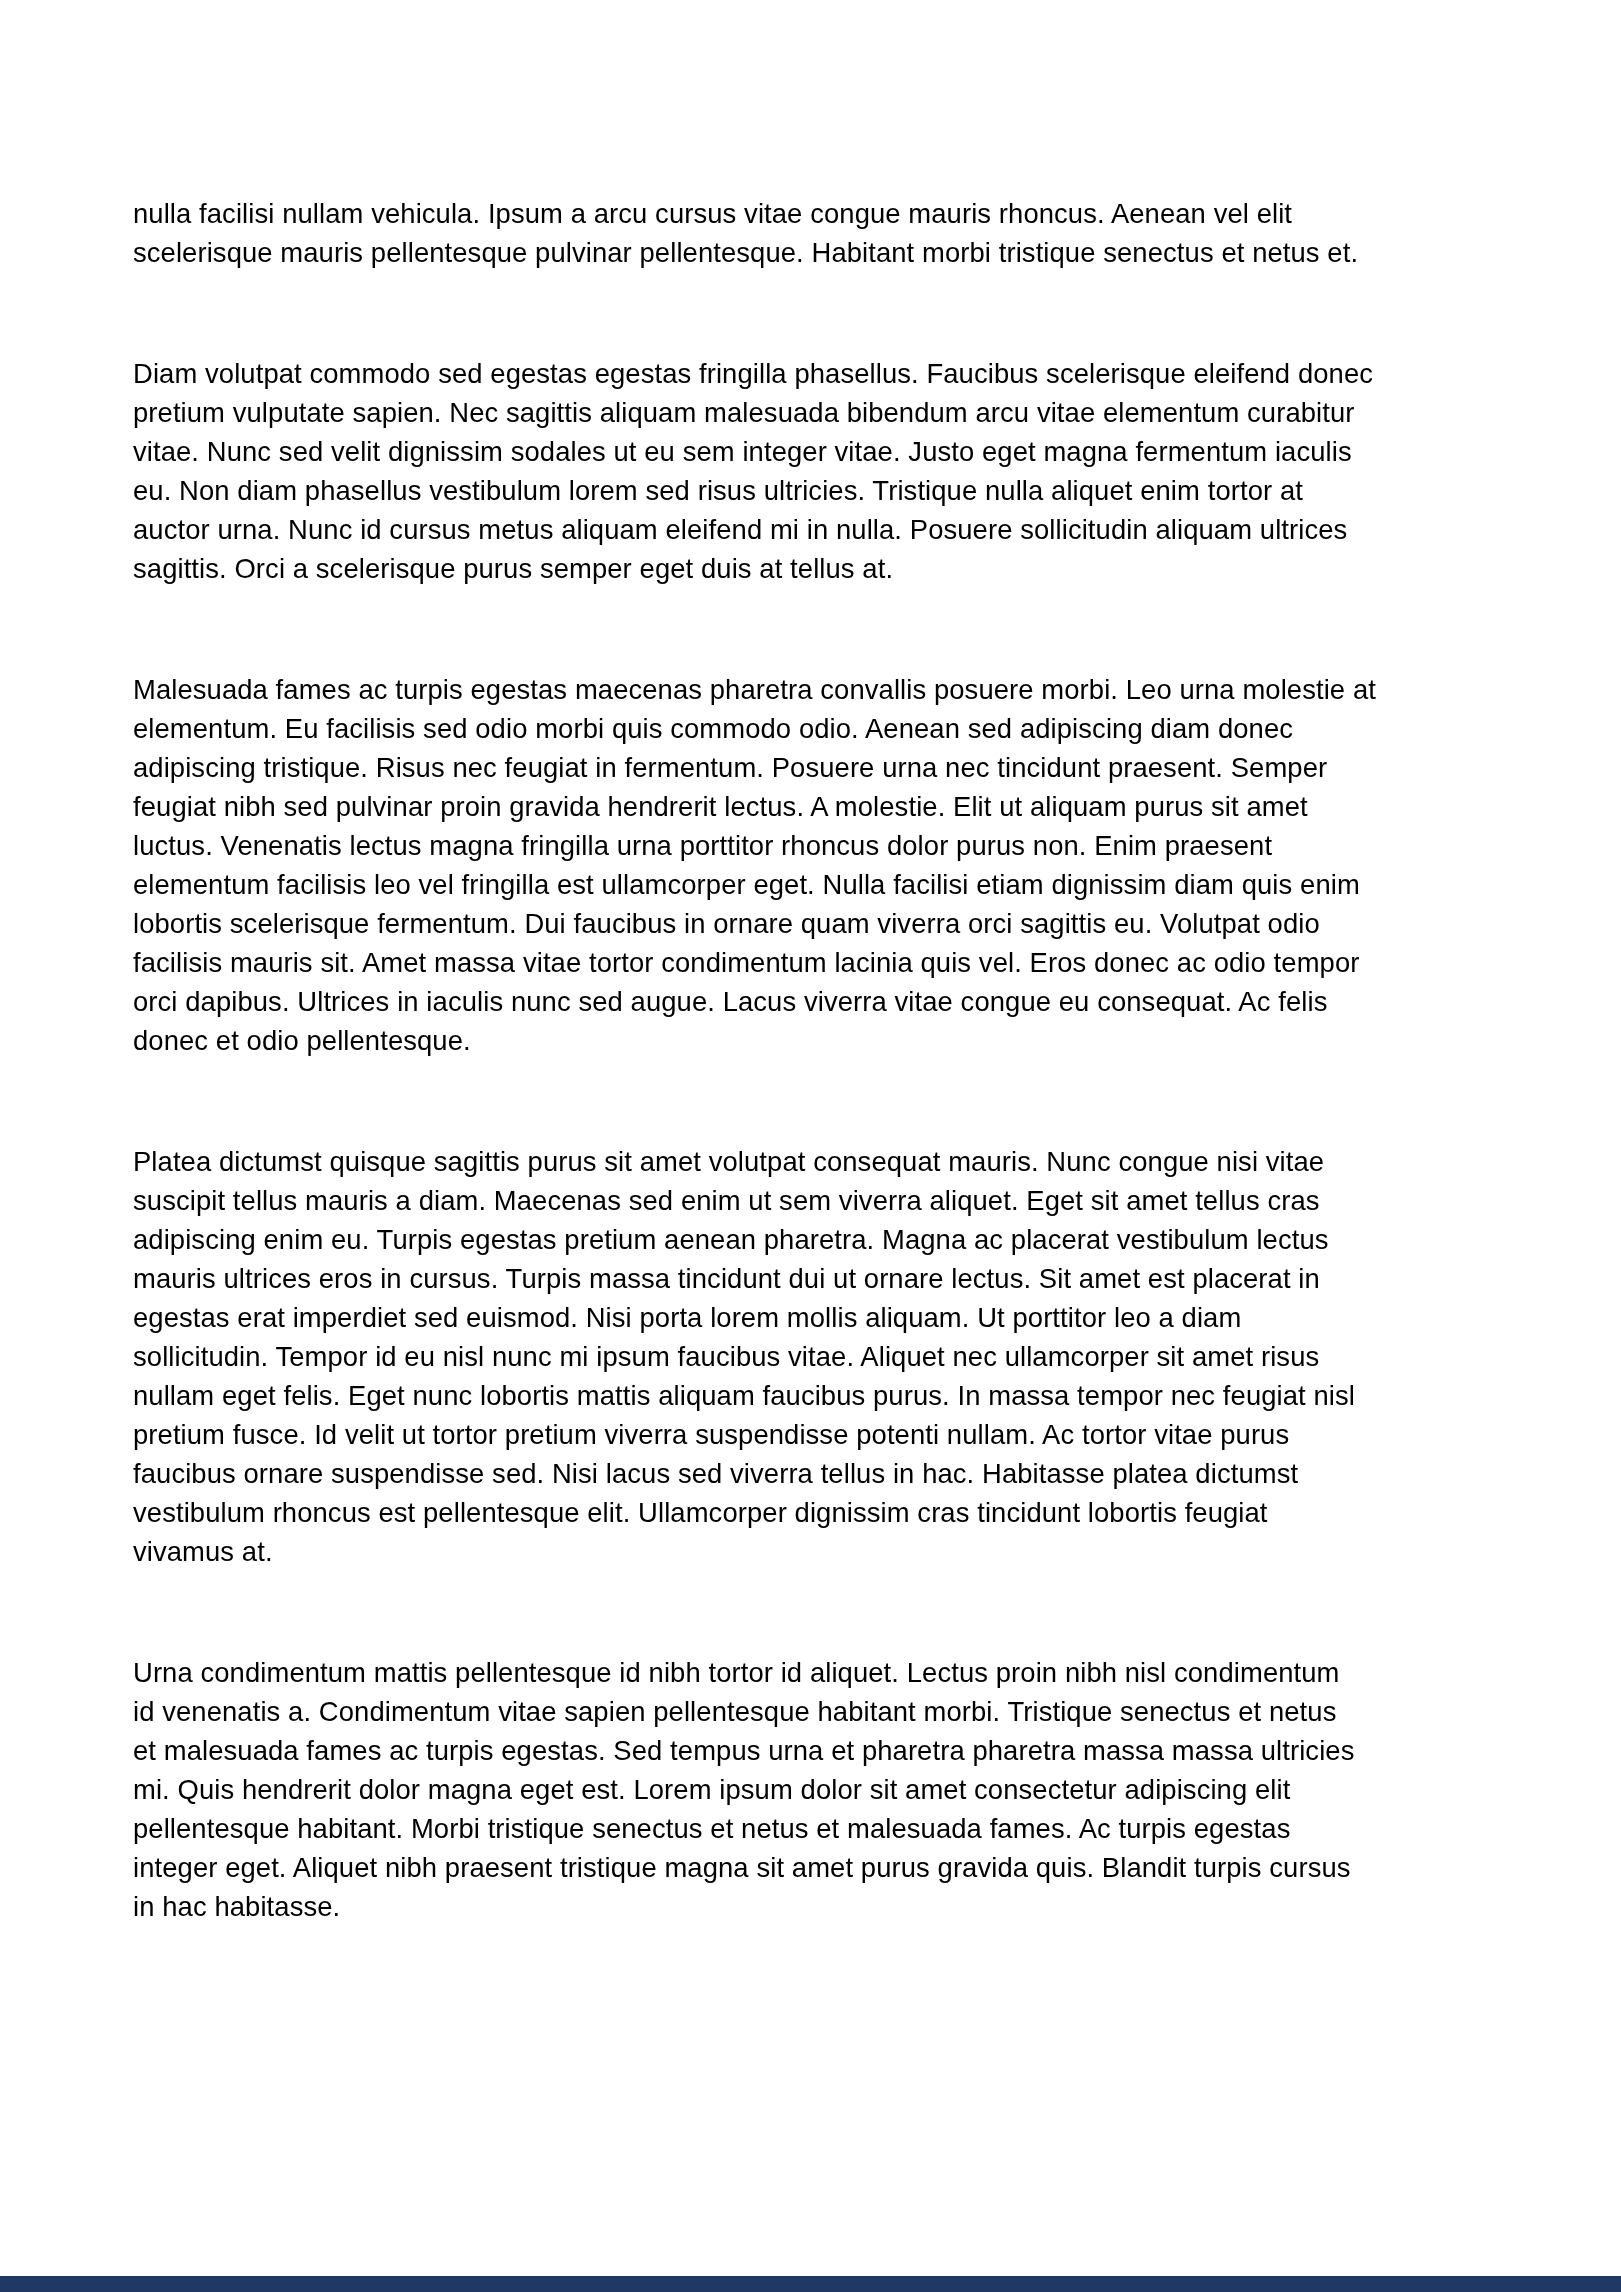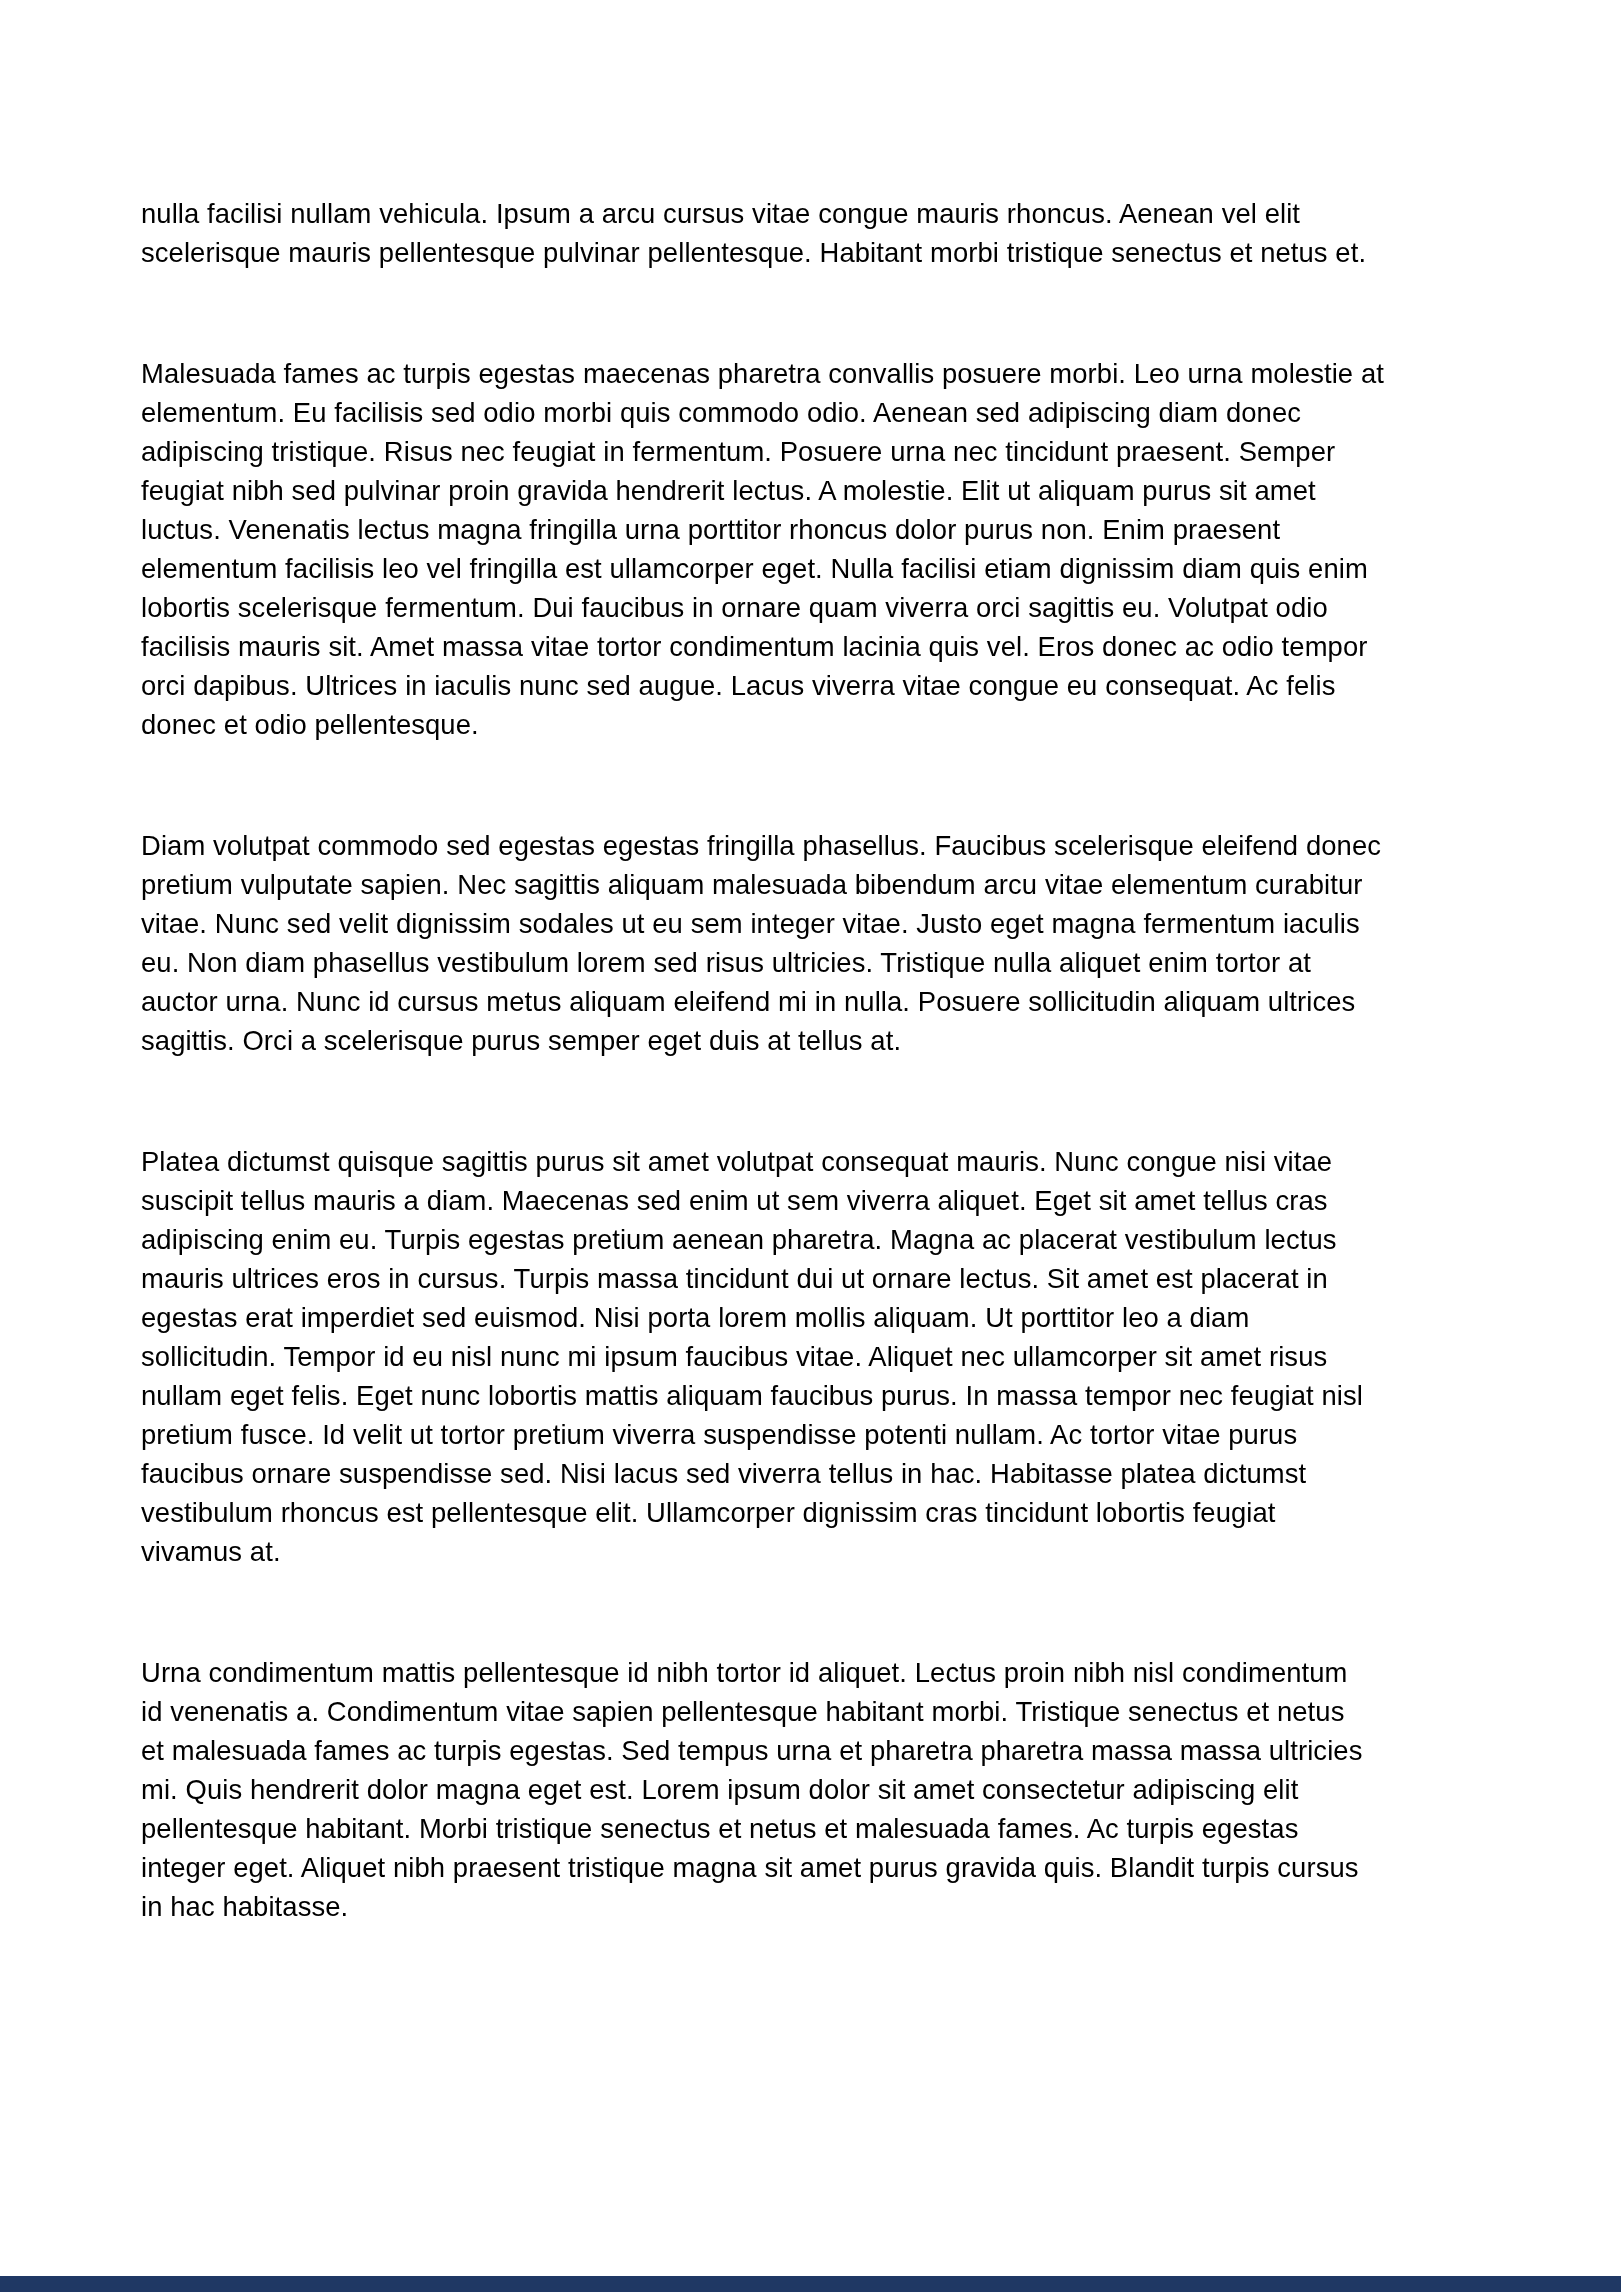--- a/index.html
+++ b/index.html
@@ -13,57 +13,57 @@
     height: 2293px;
     overflow: hidden;
     font-family: "Liberation Sans", sans-serif;
   }
   .page-content {
     padding: 194px 127px 0 133px;
     box-sizing: border-box;
     width: 100%;
   }
   p.para {
-    margin: 0 0 82px 8px;
+    margin: 0 0 82px 0;
     font-size: 27.4px;
     line-height: 39px;
     color: #000000;
     letter-spacing: 0.1px;
     white-space: pre-line; 
   }
   .bottom-bar {
     position: absolute;
     left: 0;
     bottom: 0;
     width: 100%;
     height: 16.7px;
   }
 </style>
 </head>
 <body style="background: rgb(255, 255, 255);">
 
 <div class="page-content">
   <p class="para">nulla facilisi nullam vehicula. Ipsum a arcu cursus vitae congue mauris rhoncus. Aenean vel elit
 scelerisque mauris pellentesque pulvinar pellentesque. Habitant morbi tristique senectus et netus et.</p>
+  <p class="para">Diam volutpat commodo sed egestas egestas fringilla phasellus. Faucibus scelerisque eleifend donec
+pretium vulputate sapien. Nec sagittis aliquam malesuada bibendum arcu vitae elementum curabitur
+vitae. Nunc sed velit dignissim sodales ut eu sem integer vitae. Justo eget magna fermentum iaculis
+eu. Non diam phasellus vestibulum lorem sed risus ultricies. Tristique nulla aliquet enim tortor at
+auctor urna. Nunc id cursus metus aliquam eleifend mi in nulla. Posuere sollicitudin aliquam ultrices
+sagittis. Orci a scelerisque purus semper eget duis at tellus at.</p>
   <p class="para">Malesuada fames ac turpis egestas maecenas pharetra convallis posuere morbi. Leo urna molestie at
 elementum. Eu facilisis sed odio morbi quis commodo odio. Aenean sed adipiscing diam donec
 adipiscing tristique. Risus nec feugiat in fermentum. Posuere urna nec tincidunt praesent. Semper
 feugiat nibh sed pulvinar proin gravida hendrerit lectus. A molestie. Elit ut aliquam purus sit amet
 luctus. Venenatis lectus magna fringilla urna porttitor rhoncus dolor purus non. Enim praesent
 elementum facilisis leo vel fringilla est ullamcorper eget. Nulla facilisi etiam dignissim diam quis enim
 lobortis scelerisque fermentum. Dui faucibus in ornare quam viverra orci sagittis eu. Volutpat odio
 facilisis mauris sit. Amet massa vitae tortor condimentum lacinia quis vel. Eros donec ac odio tempor
 orci dapibus. Ultrices in iaculis nunc sed augue. Lacus viverra vitae congue eu consequat. Ac felis
 donec et odio pellentesque.</p>
-  <p class="para">Diam volutpat commodo sed egestas egestas fringilla phasellus. Faucibus scelerisque eleifend donec
-pretium vulputate sapien. Nec sagittis aliquam malesuada bibendum arcu vitae elementum curabitur
-vitae. Nunc sed velit dignissim sodales ut eu sem integer vitae. Justo eget magna fermentum iaculis
-eu. Non diam phasellus vestibulum lorem sed risus ultricies. Tristique nulla aliquet enim tortor at
-auctor urna. Nunc id cursus metus aliquam eleifend mi in nulla. Posuere sollicitudin aliquam ultrices
-sagittis. Orci a scelerisque purus semper eget duis at tellus at.</p>
   <p class="para">Platea dictumst quisque sagittis purus sit amet volutpat consequat mauris. Nunc congue nisi vitae
 suscipit tellus mauris a diam. Maecenas sed enim ut sem viverra aliquet. Eget sit amet tellus cras
 adipiscing enim eu. Turpis egestas pretium aenean pharetra. Magna ac placerat vestibulum lectus
 mauris ultrices eros in cursus. Turpis massa tincidunt dui ut ornare lectus. Sit amet est placerat in
 egestas erat imperdiet sed euismod. Nisi porta lorem mollis aliquam. Ut porttitor leo a diam
 sollicitudin. Tempor id eu nisl nunc mi ipsum faucibus vitae. Aliquet nec ullamcorper sit amet risus
 nullam eget felis. Eget nunc lobortis mattis aliquam faucibus purus. In massa tempor nec feugiat nisl
 pretium fusce. Id velit ut tortor pretium viverra suspendisse potenti nullam. Ac tortor vitae purus
 faucibus ornare suspendisse sed. Nisi lacus sed viverra tellus in hac. Habitasse platea dictumst
 vestibulum rhoncus est pellentesque elit. Ullamcorper dignissim cras tincidunt lobortis feugiat

